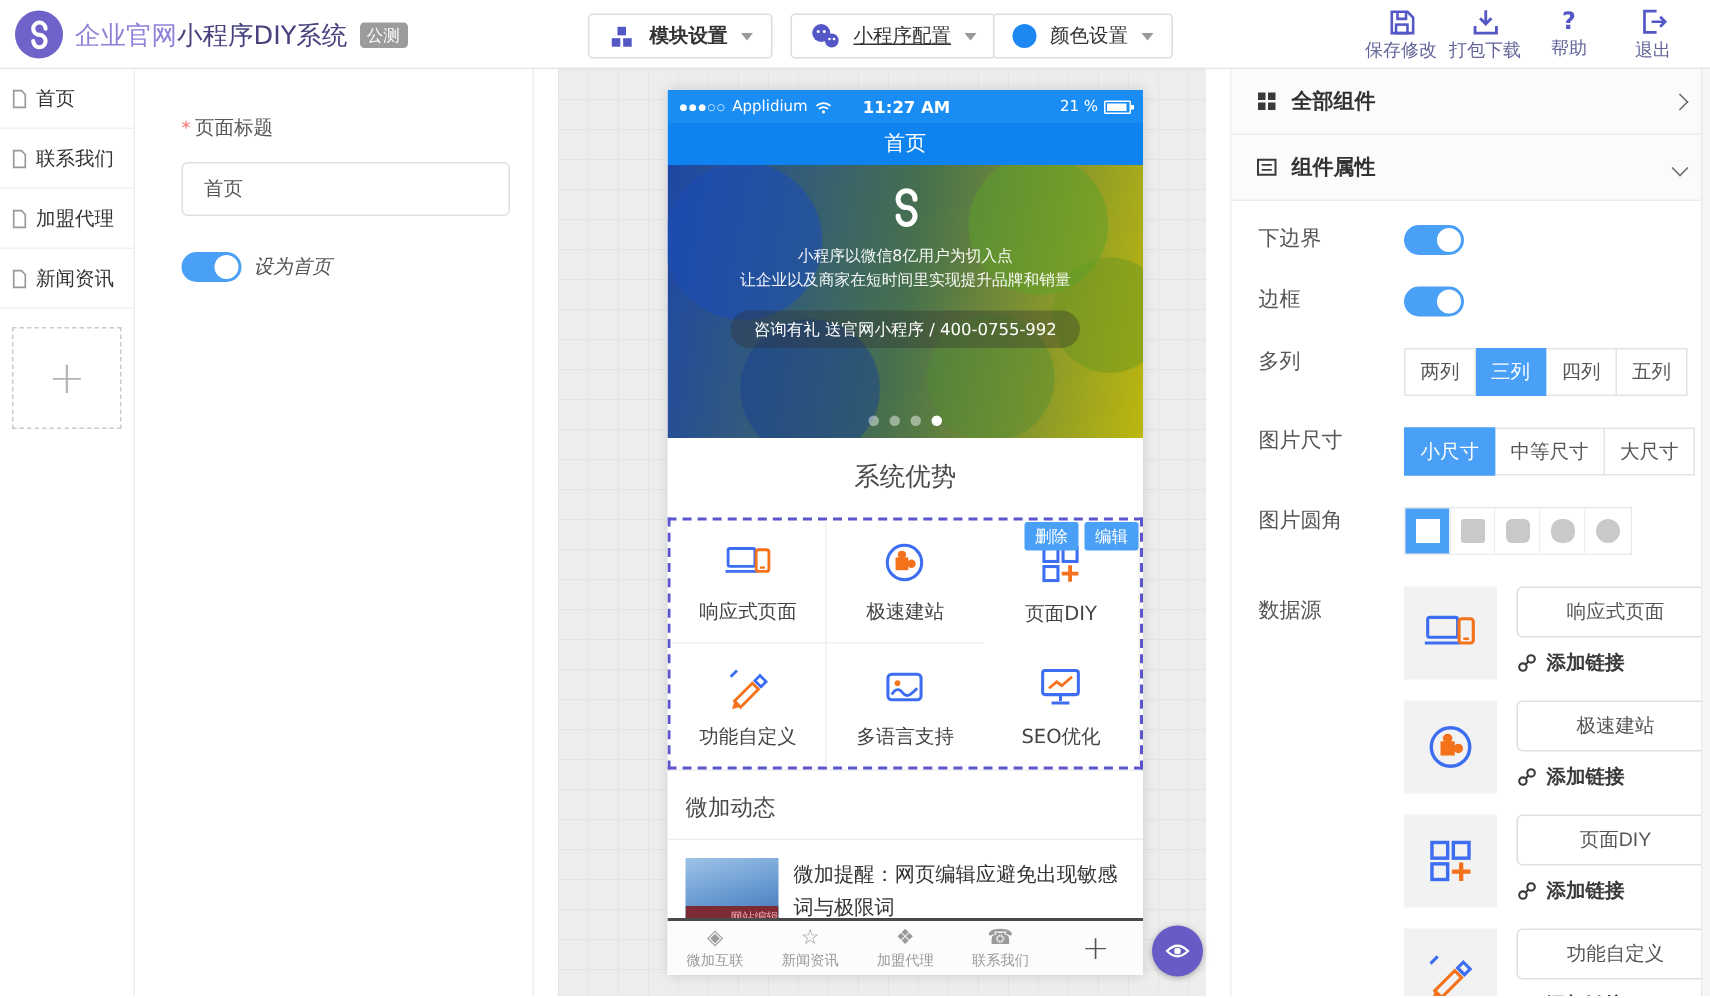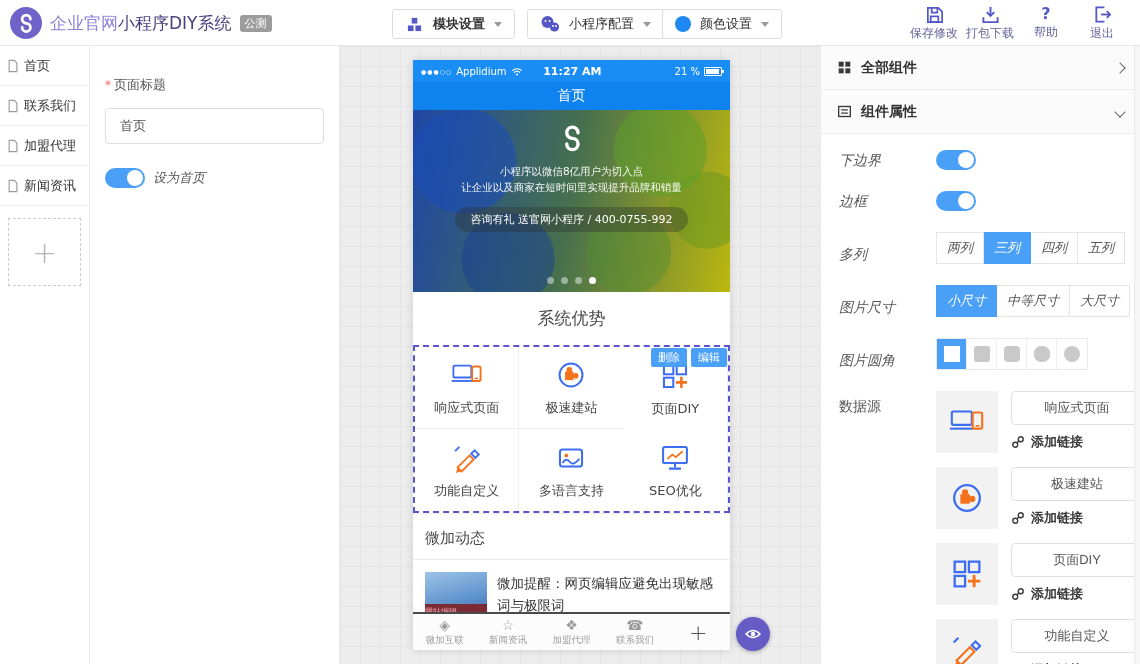--- a/index.html
+++ b/index.html
@@ -16,21 +16,21 @@
   .menu-btn { position:absolute; top:9px; height:30px; border:1px solid #ddd; border-radius:3px; background:#fff;
     display:flex; align-items:center; gap:9px; padding:0 12px; font-size:13px; color:#333; cursor:pointer; }
   .caret { width:0; height:0; border-left:4px solid transparent; border-right:4px solid transparent; border-top:5px solid #9a9a9a; }
   .blue-dot { width:16px; height:16px; border-radius:50%; background:#1e88f2; }
   .header-actions { position:absolute; right:10px; top:5px; display:flex; }
   .hact { width:56px; display:flex; flex-direction:column; align-items:center; cursor:pointer; }
   .hact-label { font-size:12px; color:#63659a; margin-top:1px; white-space:nowrap; }
   .hq { font-size:16px; font-weight:bold; color:#5457c6; line-height:18px; }
 
   
-  .workspace { display:flex; height:618px; }
+  .workspace { display:flex; height:618px;gap:16px; }
 
   
   .pages-sidebar { width:90px; flex:none; background:#fff; border-right:1px solid #ececec; }
   .page-item { height:40px; display:flex; align-items:center; gap:5px; padding-left:7px; border-bottom:1px solid #f1f1f1;
     font-size:13px; color:#333; cursor:pointer; background:#fff; }
   .add-page { margin:12px 8px 0 8px; height:68px; border:1px dashed #ccc; display:flex; align-items:center; justify-content:center;
     color:#b5b5b5; font-size:30px; font-weight:300; cursor:pointer; }
 
   
   .page-settings { width:250px; flex:none; background:#fff; border-right:1px solid #ececec; padding:30px 15px; }
@@ -88,21 +88,21 @@
   .fcell:nth-child(n+4) { border-bottom:none; }
   .grid-badges { position:absolute; top:1px; right:1px; display:flex; gap:4px; z-index:3; }
   .gbadge { background:#4aa0f7; color:#fff; font-size:11px; padding:2px 7px; border-radius:2px; cursor:pointer; }
 
   .news-section { border-top:1px solid #f0f0f0; }
   .news-head { padding:15px 12px 11px; font-size:15px; color:#4a4a4a; border-bottom:1px solid #ededed; }
   .news-item { display:flex; gap:10px; padding:12px; }
   .news-thumb { width:62px; height:46px; flex:none; position:relative; overflow:hidden;
     background:linear-gradient(165deg,#9ec3e8 0%,#5f93cd 60%,#3e6fb0 100%); }
   .news-thumb-band { position:absolute; bottom:0; left:0; right:0; background:#7c2a33; color:#f2a9b2;
-    font-size:8px; text-align:left; padding:1.5px 0; }
+    font-size:8px; text-align:right; padding:1.5px 0; }
   .news-title { font-size:13.5px; color:#333; line-height:1.65; font-weight:500; }
 
   .tab-bar { position:absolute; left:0; right:0; bottom:0; height:38px; background:#fcfcfc;
     border-top:2px solid #4a4a4a; display:flex; align-items:center; }
   .tab { flex:1; display:flex; flex-direction:column; align-items:center; justify-content:center; color:#9a9a9a; cursor:pointer; }
   .tab-ic { font-size:14px; line-height:15px; }
   .tab-lb { font-size:9.5px; margin-top:1px; }
   .tab-plus { flex:1; text-align:center; font-size:22px; color:#555; font-weight:300; cursor:pointer; }
 
   .preview-fab { position:absolute; left:396px; top:571px; width:34px; height:34px; border-radius:50%;
@@ -112,21 +112,21 @@
   
   .props-panel { width:320px; flex:none; background:#fff; border-left:1px solid #ececec; overflow:hidden; position:relative; }
   .props-panel::after { content:""; position:absolute; right:0; top:0; bottom:0; width:5px; background:#f6f6f6; border-left:1px solid #e9e9e9; }
   .panel-row { height:44px; display:flex; align-items:center; gap:9px; padding:0 16px;
     background:#fbfbfb; border-bottom:1px solid #ececec; font-size:14px; color:#333; font-weight:bold; cursor:pointer; }
   .chev { margin-left:auto; width:8px; height:8px; border-right:1.6px solid #666; border-bottom:1.6px solid #666; }
   .chev.right { transform:rotate(-45deg); }
   .chev.down { transform:rotate(45deg); }
   .props-body { padding:16px 0 0 18px; }
   .prow { display:flex; margin-bottom:21px; }
-  .prow.center { align-items:flex-end;font-style:italic; }
+  .prow.center { align-items:flex-start; }
   .plabel { width:97px; flex:none; font-size:14px; color:#555; padding-top:7px; }
   .prow.center .plabel { padding-top:0; }
 
   .seg { display:flex; }
   .seg-btn { height:32px; min-width:44px; padding:0 10px; display:flex; align-items:center; justify-content:center;
     border:1px solid #e4e4e4; border-left:none; background:#fff; font-size:13px; color:#555; cursor:pointer; }
   .seg-btn:first-child { border-left:1px solid #e4e4e4; }
   .seg-btn.active { background:#4aa0f7; border-color:#4aa0f7; color:#fff; }
 
   .radius-strip { display:flex; border:1px solid #e8e8e8; }
@@ -164,21 +164,21 @@
     <svg width="19" height="19" viewBox="0 0 20 20">
         <g fill="#5457c6" stroke="#fff" stroke-width="1">
           <rect x="6.5" y="2.5" width="7" height="7"></rect>
           <rect x="2.5" y="10.5" width="7" height="7"></rect>
           <rect x="10.5" y="10.5" width="7" height="7"></rect>
         </g>
       </svg>
     <span>模块设置</span>
       <span class="caret"></span>
   </div>
-  <div class="menu-btn" style="left:527px;">
+  <div class="menu-btn" style="left:527px;text-decoration:underline;">
     <svg width="20" height="18" viewBox="0 0 20 18">
         <g fill="#5457c6">
           <circle cx="7.5" cy="7" r="6"></circle>
           <circle cx="14.5" cy="12" r="4.6"></circle>
         </g>
         <g fill="#fff">
           <circle cx="5.5" cy="6" r="1"></circle>
           <circle cx="9.5" cy="6" r="1"></circle>
           <circle cx="13" cy="11" r=".9"></circle>
           <circle cx="16" cy="11" r=".9"></circle>

